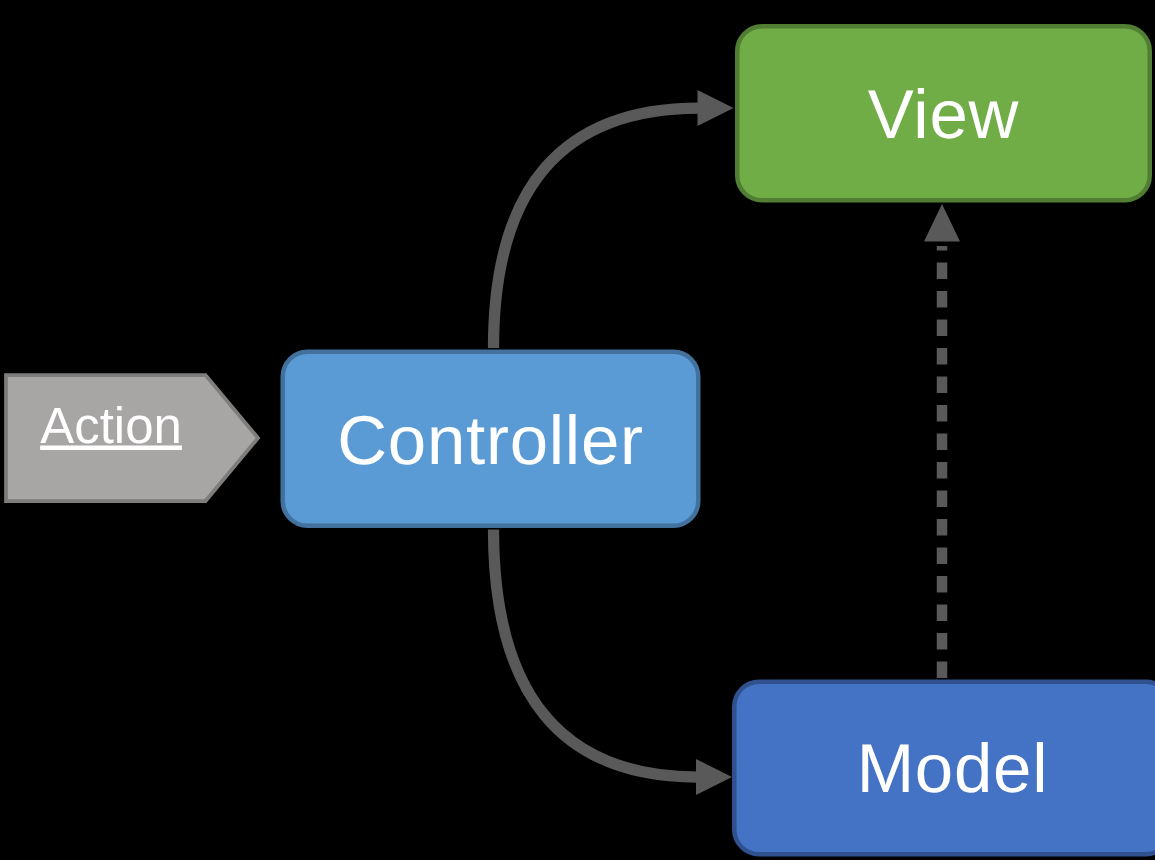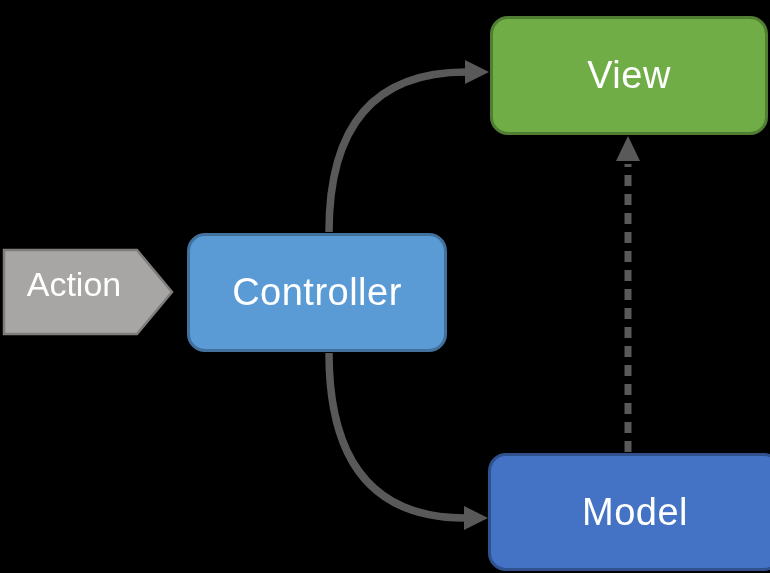--- a/index.html
+++ b/index.html
@@ -24,45 +24,46 @@
   }
   .node {
     position: absolute;
     display: flex;
     align-items: center;
     justify-content: center;
     border-radius: 18px;
     border: 3px solid transparent;
     box-sizing: border-box;
     color: #fff;
-    font-size: 38px;
+    font-size: 46px;
     font-weight: 400;
     letter-spacing: 0.5px;
   }
   .node-label {
     color: #ffffff;
     text-align: center;
     user-select: none;
   }
-  #node-controller { left: 187px; top: 233px; width: 260px; height: 119px; }
+  #node-controller { left: 187px; top: 233px; width: 280px; height: 119px; }
   #node-view       { left: 490px; top:  16px; width: 278px; height: 119px; }
   #node-model      { left: 488px; top: 453px; width: 294px; height: 118px; }
   #action-label {
     position: absolute;
     left: 4px;
     top: 250px;
     width: 140px;
     height: 68px;
     display: flex;
     align-items: center;
     justify-content: center;
     color: #fff;
     font-size: 34px;
     font-weight: 400;
     user-select: none;
+    text-decoration: underline;
   }
 </style>
 </head>
 <body>
 
 <div id="stage">
 
   <svg id="edge-layer" viewBox="0 0 770 573" xmlns="http://www.w3.org/2000/svg">
 
     <polygon points="4,250 137,250 172,292 137,334 4,334" stroke-width="2.5" fill="#A8A5A5" stroke="#7F7C7C"></polygon>

